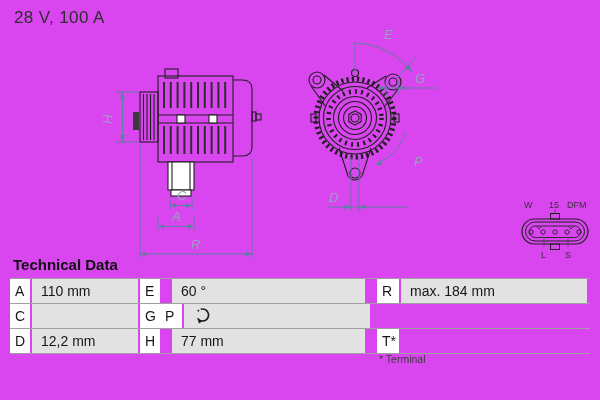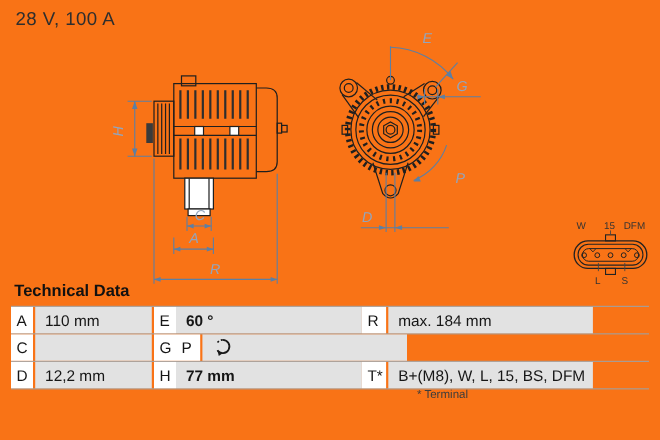--- a/index.html
+++ b/index.html
@@ -1,29 +1,29 @@
 <!DOCTYPE html>
 <html><head>
 <meta charset="utf-8">
 <style>
   html,body{margin:0;padding:0;background:#fff;}
-  .page{position:relative;width:600px;height:400px;background:#f97316;
+  .page{position:relative;width:600px;height:400px;background:#d946ef;
         font-family:"Liberation Sans",sans-serif;overflow:hidden;}
   .rating{position:absolute;left:14px;top:8px;font-size:17px;color:#2e2e2e;letter-spacing:.4px;}
   .svgabs{position:absolute;}
   
   .tech{position:absolute;left:10px;top:256px;width:580px;}
   .tech-title{font-size:15px;font-weight:bold;color:#111;margin:0 0 5px 3px;}
   .rows{border-bottom:1px solid #a0a0a0;}
   .trow{display:flex;align-items:center;height:24px;border-top:1px solid #a0a0a0;}
   .cell{font-size:14px;color:#161616;box-sizing:border-box;height:24px;line-height:24px;white-space:nowrap;overflow:hidden;}
   .lbl{padding-left:5px;background:#fff;}
   .val{background:#e2e2e2;padding-left:9px;}
   .c-l1{width:20px}.c-v1{width:106px;margin:0 2px;}
-  .c-l2{width:20px}.c-v2{width:169px;margin:0 0;font-weight:bold;}
+  .c-l2{width:20px}.c-v2{width:193px;margin:0 12px;}
   .c-l3{width:22px}.c-v3{width:186px;margin-left:2px;}
   .footnote{position:absolute;left:369px;top:97px;font-size:10.5px;color:#3c3c3c;}
   .roticon{display:inline-block;vertical-align:middle;margin-top:-3px;}
   
   .dim{font-family:"Liberation Sans",sans-serif;font-size:13px;font-style:italic;fill:#93a5bd;}
   .clab{font-family:"Liberation Sans",sans-serif;font-size:9px;fill:#333;font-style:normal;}
 </style>
 </head>
 <body>
 
@@ -189,20 +189,19 @@
           </svg>
         </div>
       </div>
 
       <div class="trow">
         <div class="cell lbl c-l1">D</div>
         <div class="cell val c-v1">12,2 mm</div>
         <div class="cell lbl c-l2">H</div>
         <div class="cell val c-v2">77 mm</div>
         <div class="cell lbl c-l3">T*</div>
-        <div class="cell val c-v3">B+(M8), W, L, 15, BS, DFM</div>
       </div>
 
     </div>
     <div class="footnote">* Terminal</div>
   </div>
 
 </div>
 
 </body></html>

